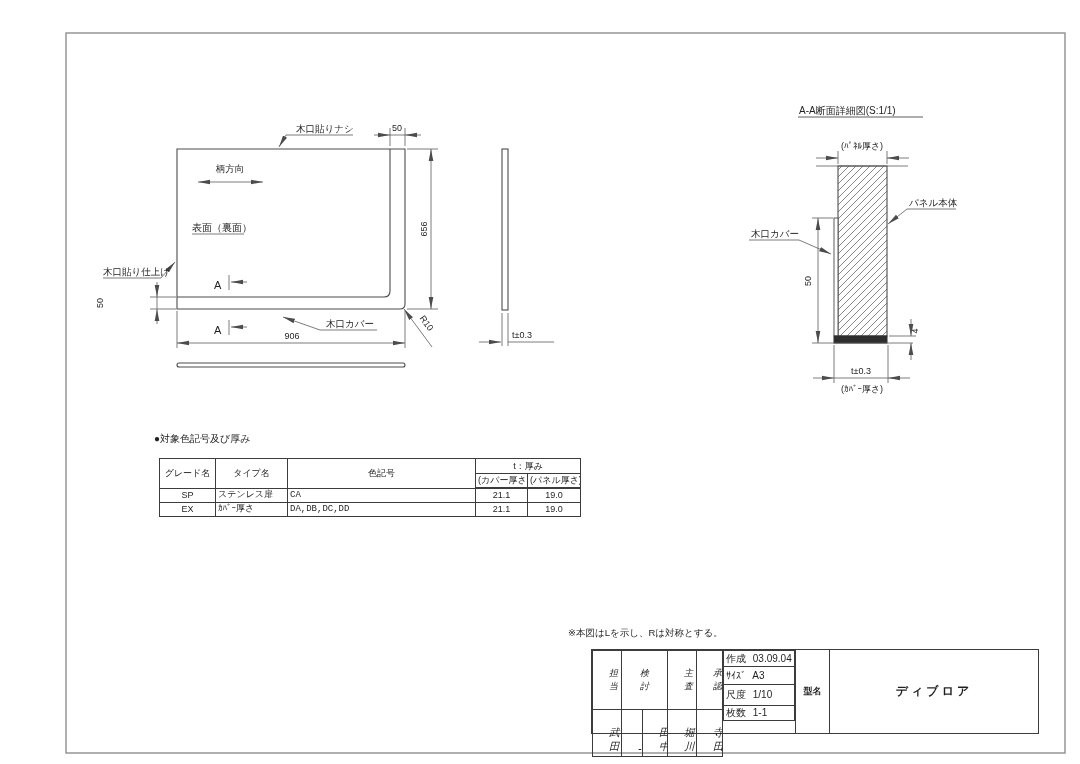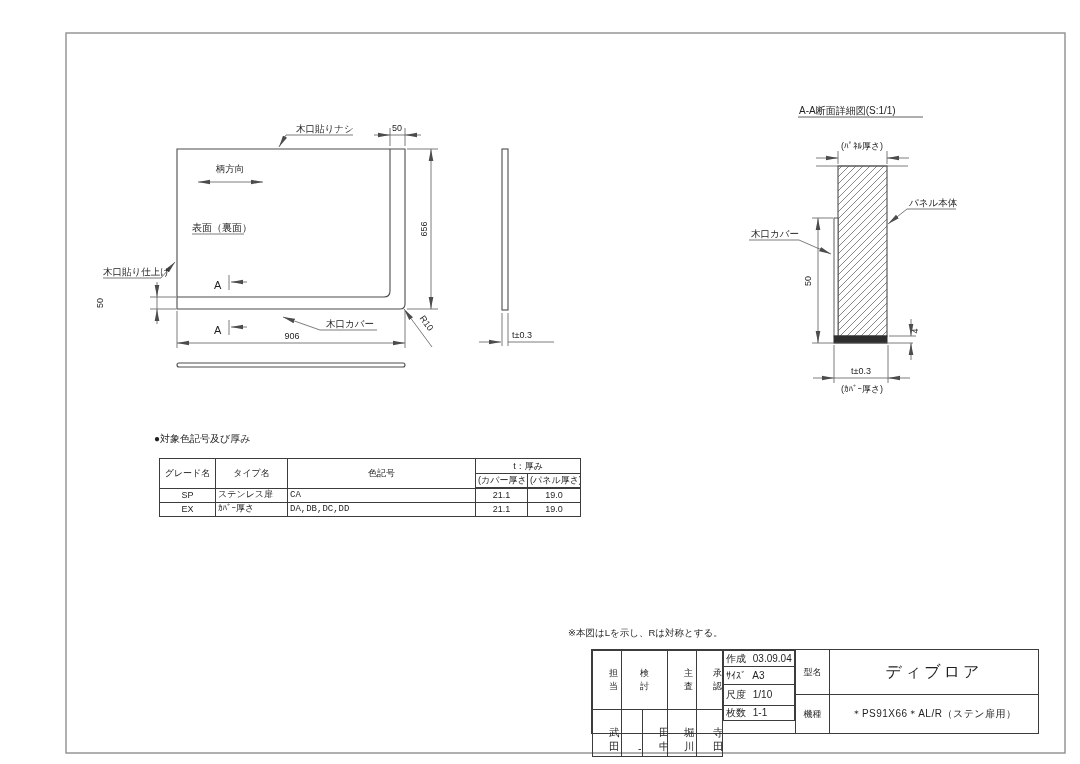--- a/index.html
+++ b/index.html
@@ -18,32 +18,32 @@
                 font-weight:normal;overflow:hidden;white-space:nowrap;}
   .ct .hdr1 th{height:14px;}
   .ct .hdr2 th{border-bottom:2px solid #3c3c3c;}
   .ct td.l{text-align:left;font-family:Liberation Mono, monospace;} .ct td.c,.ct th{text-align:center;}
   
   #titleBlock{left:591px;top:649px;width:447px;height:85px;display:flex;font-size:9px;}
   #titleBlock,.tbL,.tbR{box-sizing:border-box;}
   .tbL{width:204px;border:1px solid #3c3c3c;border-right:none;display:flex;flex-direction:column;}
   .tbLT{height:60px;display:flex;}
   .sig{width:130px;height:60px;font-size:9px;}
-  .sig th,.sig td{border:1px solid #3c3c3c;padding:16px;text-align:center;font-weight:normal;overflow:hidden;}
+  .sig th,.sig td{border:1px solid #3c3c3c;padding:16px;text-align:center;font-weight:normal;overflow:hidden;font-style:italic;}
   .sig .names td{vertical-align:bottom;font-size:10.5px;padding-bottom:2px;margin-left:20px;}
   .mid{width:74px;height:60px;font-size:10px;padding-left:36px;}
   .mid td{border:1px solid #3c3c3c;padding:0 2px;white-space:nowrap;overflow:hidden;}
   .mid .lab{display:inline-block;min-width:24px;}
   .company{height:25px;border-top:1px solid #3c3c3c;display:flex;align-items:center;justify-content:center;
            font-size:13.5px;letter-spacing:6px;white-space:nowrap;overflow:hidden;}
   .tbR{width:243px;}
   .spec{width:243px;height:85px;font-size:9px;}
-  .spec th,.spec td{border:1px solid #3c3c3c;padding:0 1px;text-align:center;font-weight:normal;
+  .spec th,.spec td{border:1px solid #3c3c3c;padding:0 1px;text-align:center;font-weight:bold;
                     overflow:hidden;white-space:nowrap;}
-  .spec .model{font-size:16px;letter-spacing:3px;}
+  .spec .model{font-size:12px;letter-spacing:3px;}
   .spec .machine{font-size:10px;letter-spacing:0.5px;}
   .spec .pname{font-size:10px;}
   .spec .dwgno{font-size:11px;letter-spacing:4px;}
   #noteText{left:568px;top:627px;font-size:9.5px;}
 </style>
 </head>
 <body>
 
 <div id="page">
 
@@ -278,22 +278,18 @@
             <col style="width:34px">
             <col style="width:71px">
             <col style="width:45px">
             <col style="width:93px">
           </colgroup>
       <tbody>
             <tr style="height:18px">
         <th>型名</th>
         <td colspan="3" class="model">ディブロア</td>
       </tr>
-      <tr style="height:19px">
-        <th>機種</th>
-        <td colspan="3" class="machine">＊PS91X66＊AL/R（ステン扉用）</td>
-      </tr>
     </tbody>
         </table>
   </div>
 </div>
 
 </div>
 
 </body></html>

